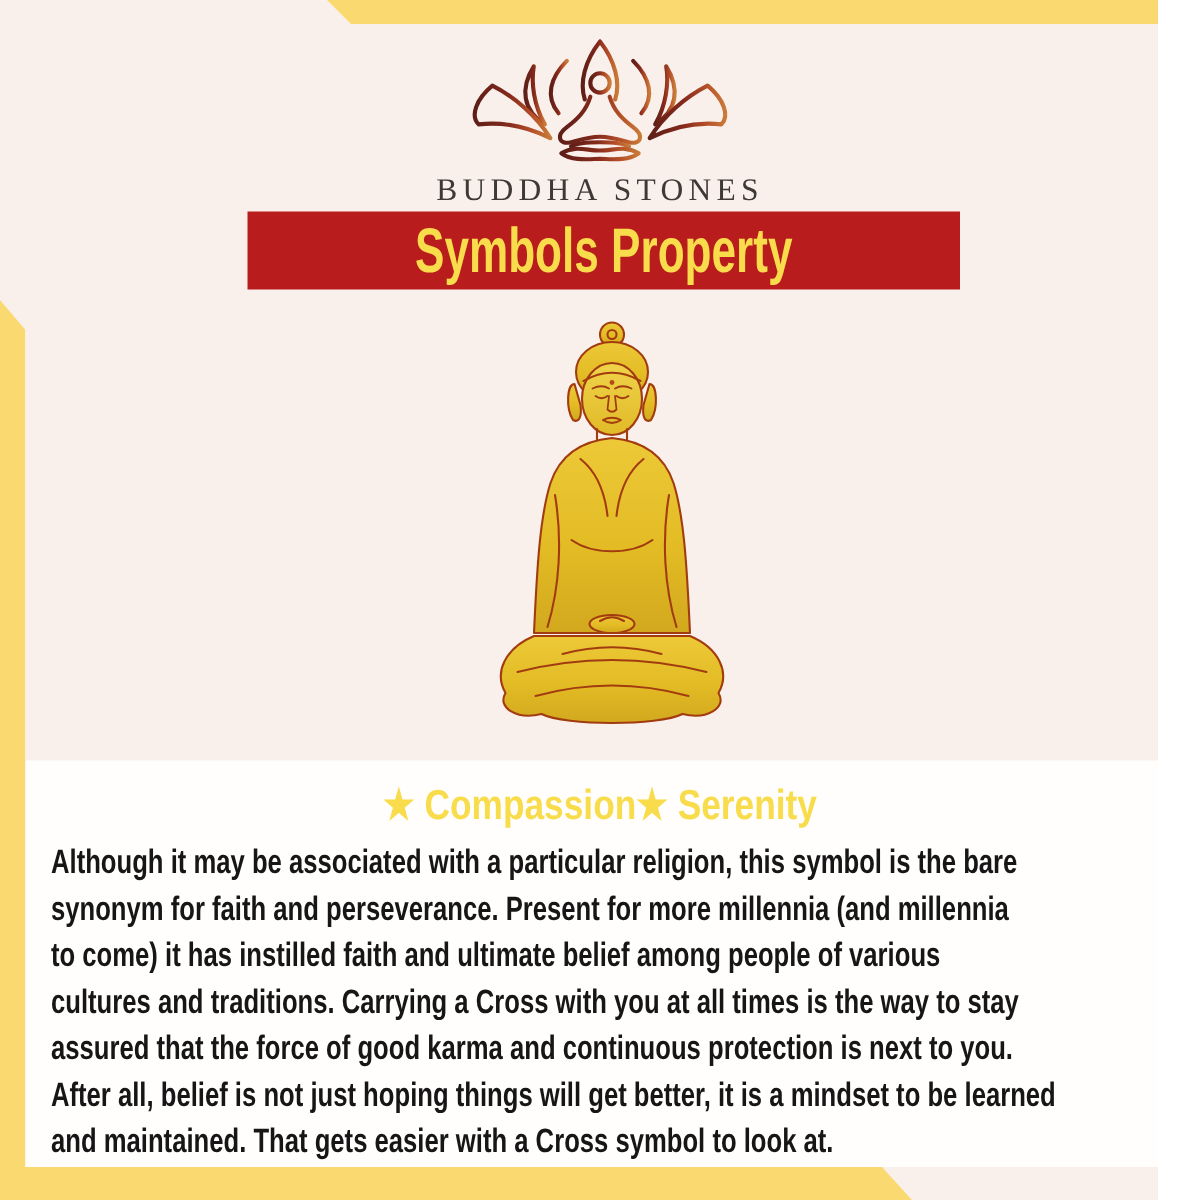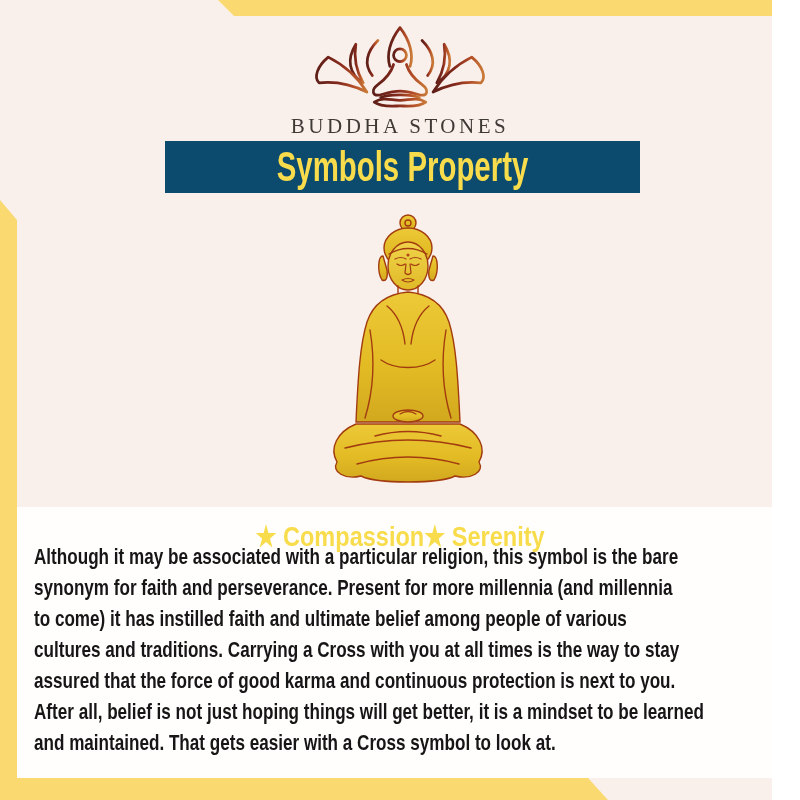--- a/index.html
+++ b/index.html
@@ -17,42 +17,42 @@
     clip-path:polygon(0 0,17px 20px,17px 600px,0 600px);}
   .frame-bottom{left:0;top:778px;width:620px;height:22px;
     clip-path:polygon(0 0,588px 0,608px 22px,0 22px);}
   
   .logo{position:absolute;left:305px;top:24px;width:190px;height:92px;}
   .brand{position:absolute;left:0;top:114px;width:800px;text-align:center;
     font-family:"Liberation Serif",serif;font-size:21px;letter-spacing:3.5px;
     color:#3f3935;}
   
   .banner{position:absolute;left:165px;top:141px;width:475px;height:52px;
-    background:#0c4a6e;}
+    background:#b91c1c;}
   .headline{width:100%;height:52px;line-height:52px;text-align:center;
     font-size:42px;font-weight:700;color:#f8dc4b;
     transform:scaleX(.70);transform-origin:50% 50%;white-space:nowrap;}
   
   .statue{position:absolute;left:315px;top:210px;width:188px;height:278px;}
   
   .ribbon{position:absolute;left:17px;top:451px;width:236px;height:38px;
     background:#f9dc62;clip-path:polygon(0 0,227px 0,236px 38px,0 38px);}
   .ribbon-fold{position:absolute;left:0;top:0;width:236px;height:38px;
     background:#ecc84b;clip-path:polygon(219px 0,227px 0,236px 38px,228px 38px);}
   .ribbon-label{position:absolute;left:22px;top:0;height:38px;line-height:39px;
     font-size:27px;font-weight:700;color:#ffffff;white-space:nowrap;
     transform:scaleX(.85);transform-origin:0 50%;}
   
   .panel{position:absolute;left:17px;top:507px;width:783px;height:271px;
     background:#fffefc;}
   .traits{position:absolute;left:0;top:520px;width:800px;height:34px;
     text-align:center;font-size:28px;font-weight:700;color:#f8dc4b;
     line-height:34px;white-space:nowrap;
     transform:scaleX(.84);transform-origin:50% 50%;}
-  .paragraph{position:absolute;left:34px;top:541px;width:760px;}
+  .paragraph{position:absolute;left:34px;top:559px;width:760px;}
   .para-line{height:31px;line-height:31px;font-size:22.5px;font-weight:700;
     color:#161616;white-space:nowrap;
     transform:scaleX(.76);transform-origin:0 50%;}
 </style>
 </head>
 <body>
 
 <div class="page">
 
   <div class="frame frame-top"></div>

